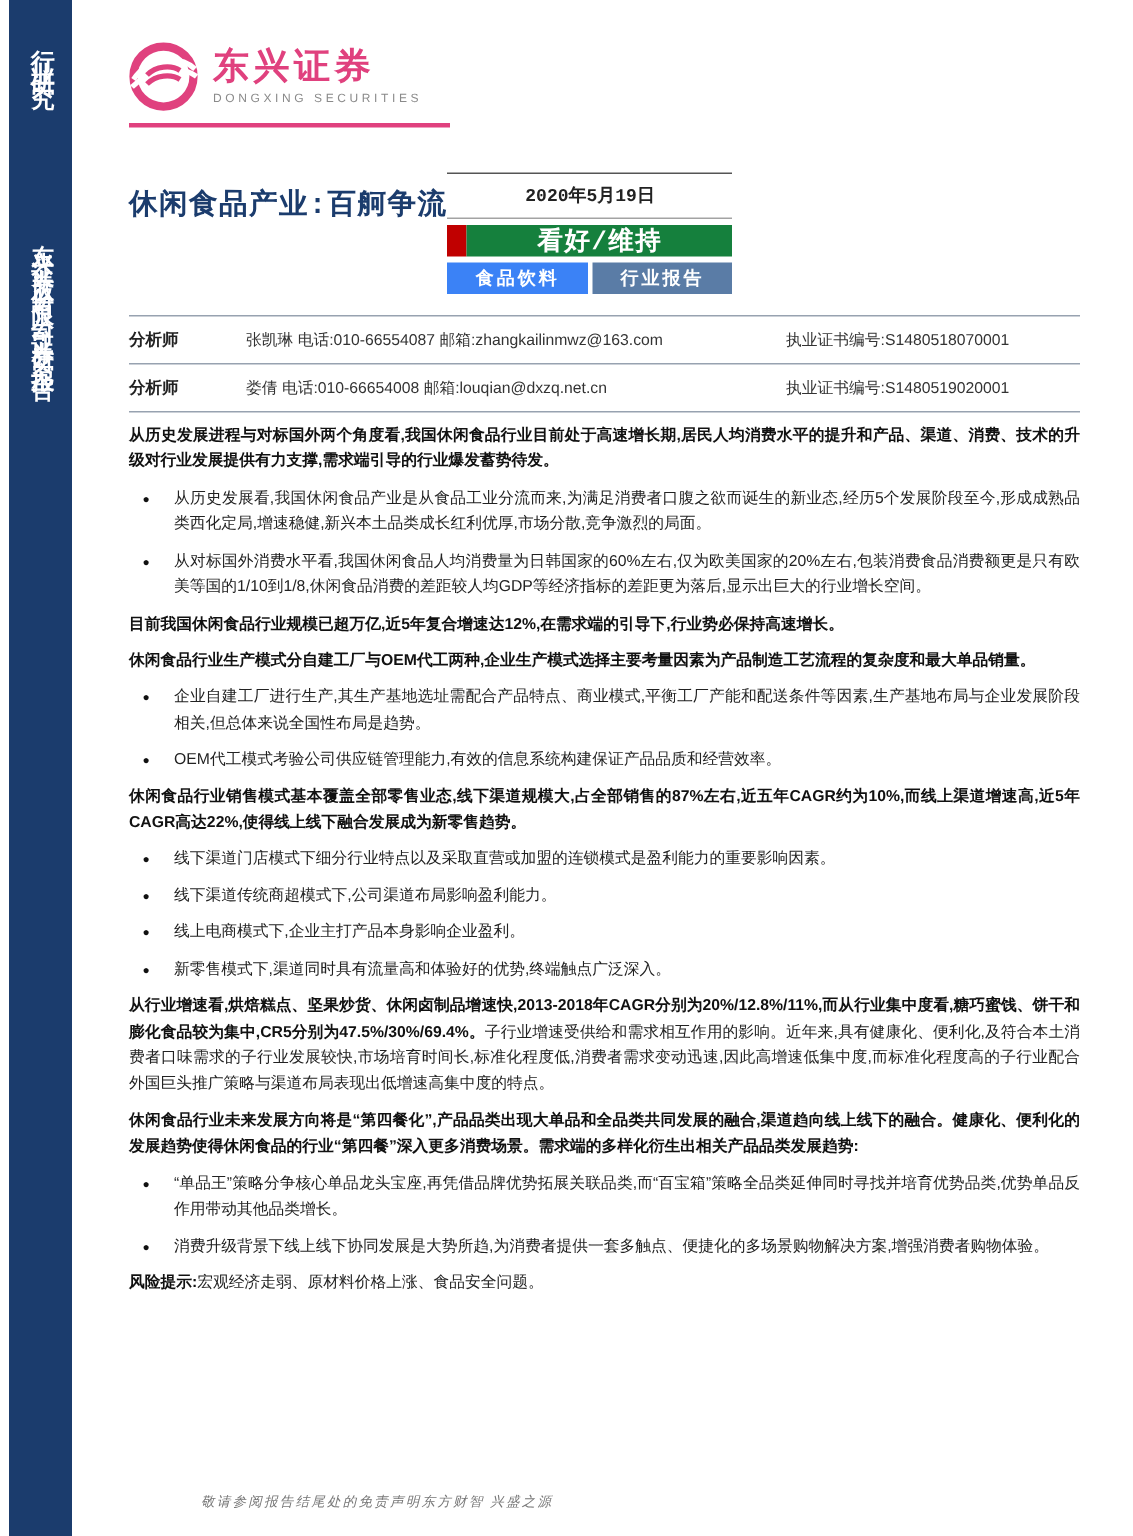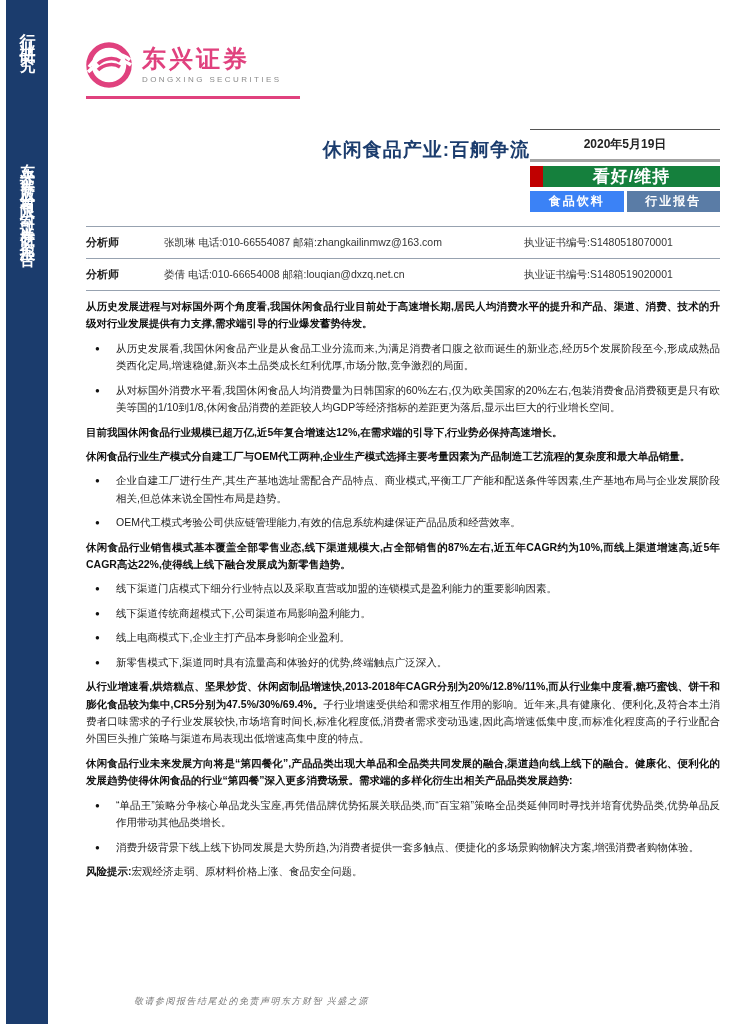--- a/index.html
+++ b/index.html
@@ -19,33 +19,33 @@
     writing-mode:vertical-rl; letter-spacing:8px;
     color:#fff; font-size:16px; font-weight:bold; white-space:nowrap;
   }
   .side-co {
     position:absolute; top:150px; left:50%; transform:translateX(-50%);
     writing-mode:vertical-rl; letter-spacing:6px;
     color:#fff; font-size:15px; font-weight:bold; white-space:nowrap;
   }
 
   
-  .main { position:absolute; left:48px; top:0; width:707px; height:1024px; padding:42px 35px 0 38px; }
+  .main { position:absolute; left:48px; top:0; width:707px; height:1024px; padding:28px 35px 0 38px; }
 
   .brand-row { display:flex; align-items:center; gap:10px; }
   .brand-text .cn { color:#e0417e; font-size:24px; font-weight:bold; letter-spacing:3px; line-height:1.1; }
   .brand-text .en { color:#8a8a8a; font-size:8px; letter-spacing:2.4px; margin-top:3px; }
   .brand-line { width:214px; height:3px; background:#e0417e; margin-top:8px; }
 
-  .title-row { display:flex; justify-content:flex-end; margin-top:30px; }
+  .title-row { display:flex; justify-content:flex-start; margin-top:30px;font-family:Liberation Mono, monospace; }
   .report-title { color:#1b3c6d; font-size:19px; font-weight:bold; letter-spacing:1px; padding-top:8px; }
 
   .info-box { width:190px; flex:none; }
   .date-cell {
-    border-top:1px solid #555; border-bottom:3px solid #a3a3a3;
+    border-top:1px solid #555; border-bottom:1px solid #a3a3a3;
     text-align:center; font-size:12px; font-weight:bold; color:#222; padding:6px 0;
   }
   .rating-row { display:flex; height:21px; margin-top:4px; }
   .rating-red { width:13px; background:#c00000; flex:none; }
   .rating-main { flex:1; background:#15803d; color:#fff; font-size:17px; font-weight:bold;
     display:flex; align-items:center; justify-content:center; letter-spacing:1px; }
   .badge-row { display:flex; gap:3px; margin-top:4px; height:21px; }
   .badge { flex:1; color:#fff; font-size:12px; font-weight:bold;
     display:flex; align-items:center; justify-content:center; letter-spacing:2px; }
   .badge.industry { background:#3b82f6; }

